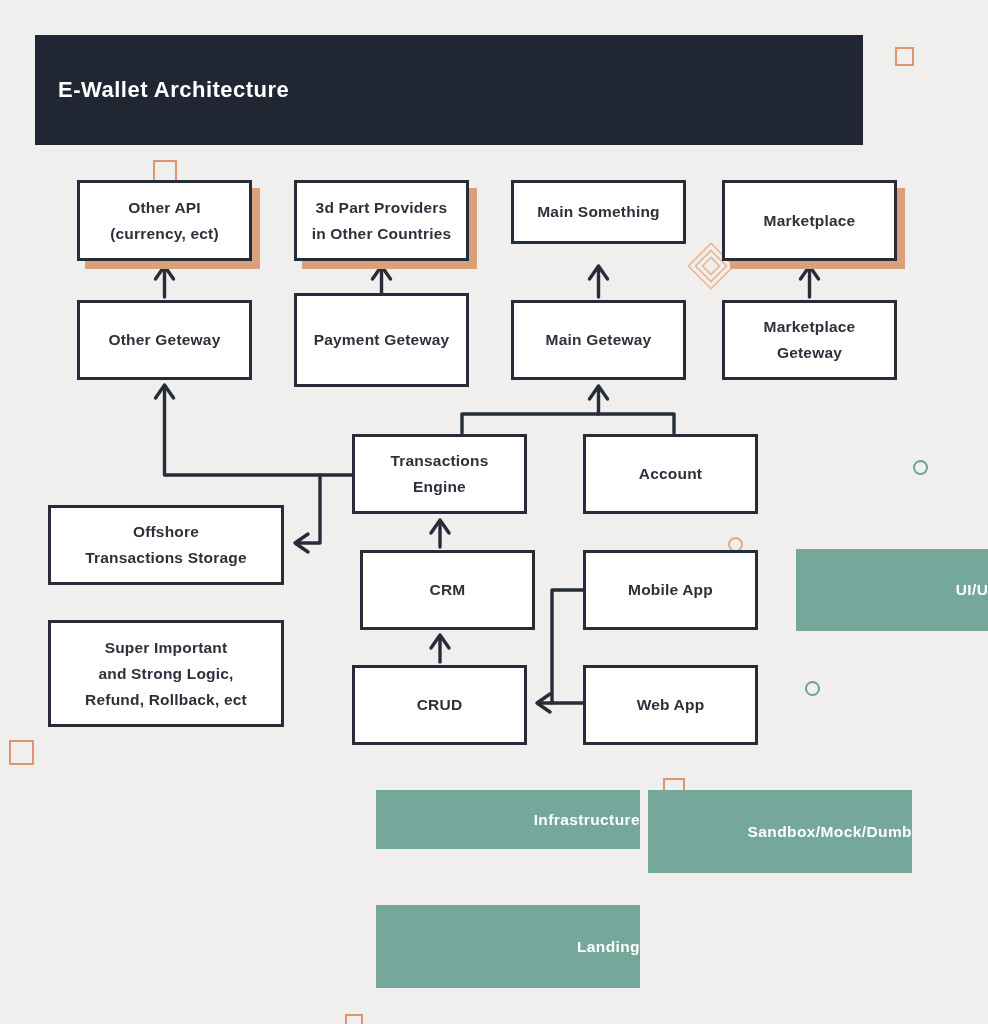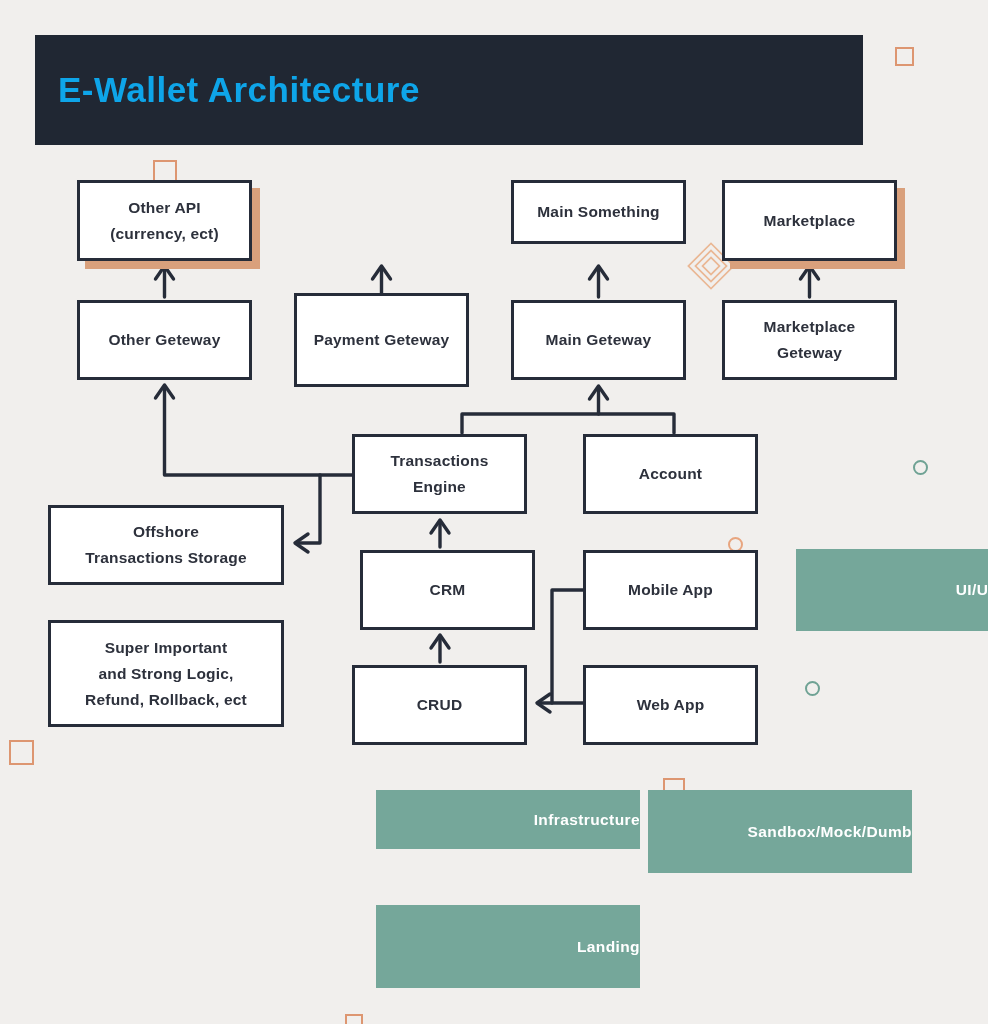--- a/index.html
+++ b/index.html
@@ -5,21 +5,21 @@
   html,body{margin:0;padding:0;background:#f1efed;}
   #canvas{
     position:relative;width:988px;height:1024px;background:#f1efed;
     font-family:"Liberation Sans",sans-serif;overflow:hidden;
   }
   .header{
     position:absolute;left:35px;top:35px;width:828px;height:110px;
     background:#202733;display:flex;align-items:center;z-index:2;
   }
   .header h1{
-    margin:0 0 0 23px;color:#0ea5e9;font-size:35px;font-weight:700;letter-spacing:.5px;
+    margin:0 0 0 23px;color:#ffffff;font-size:22px;font-weight:700;letter-spacing:.5px;
   }
   .wbox{
     position:absolute;background:#ffffff;border:3px solid #262c39;box-sizing:border-box;
     display:flex;flex-direction:column;align-items:center;justify-content:center;
     z-index:2;color:#2d313c;font-size:15.5px;font-weight:700;line-height:26px;
     text-align:center;letter-spacing:.2px;
   }
   .wbox.shadow{box-shadow:8px 8px 0 #d9a07c;}
   .gbox{
     position:absolute;background:#75a79a;display:flex;align-items:center;justify-content:flex-end;
@@ -96,20 +96,24 @@
   </svg>
 
   <div class="header">
     <h1>E-Wallet Architecture</h1>
   </div>
 
   <div class="wbox shadow" style="left:77px;top:180px;width:175px;height:81px">
     <span>Other API</span>
     <span>(currency, ect)</span>
   </div>
+  <div class="wbox shadow" style="left:294px;top:180px;width:175px;height:81px">
+    <span>3d Part Providers</span>
+    <span>in Other Countries</span>
+  </div>
   <div class="wbox" style="left:511px;top:180px;width:175px;height:64px">
     <span>Main Something</span>
   </div>
   <div class="wbox shadow" style="left:722px;top:180px;width:175px;height:81px">
     <span>Marketplace</span>
   </div>
 
   <div class="wbox" style="left:77px;top:300px;width:175px;height:80px">
     <span>Other Geteway</span>
   </div>

